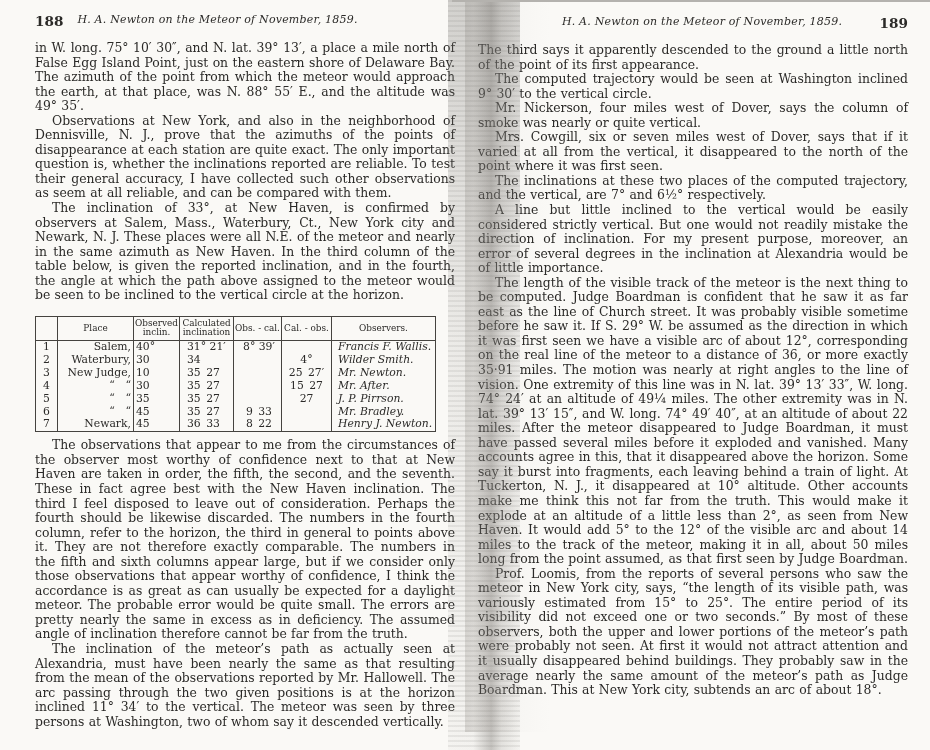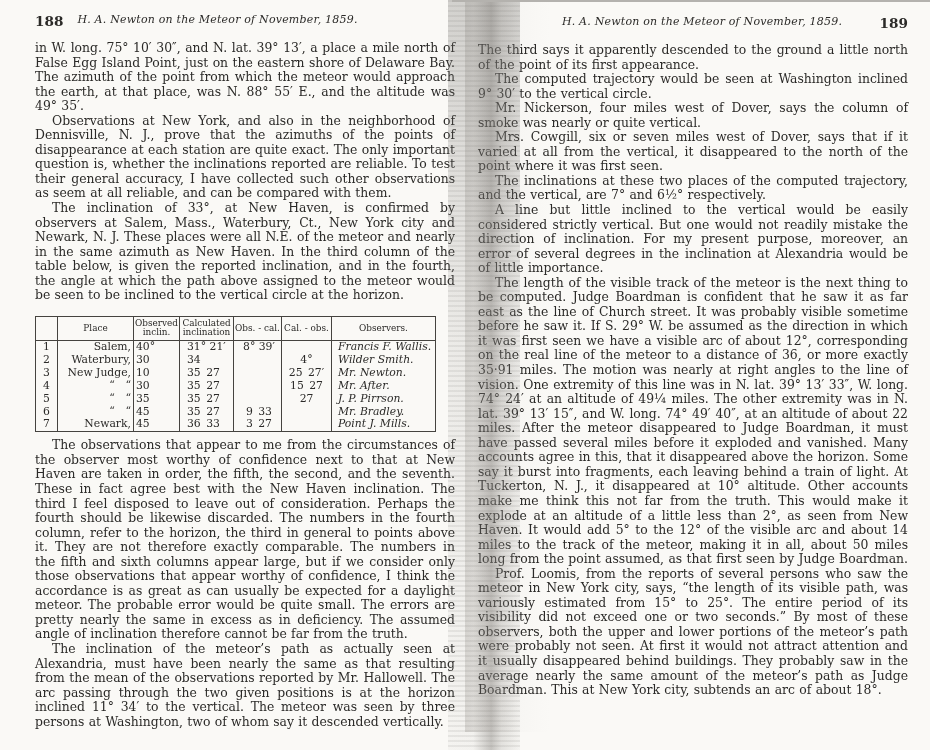--- a/index.html
+++ b/index.html
@@ -154,23 +154,23 @@
           <td class="c-calin">35 27</td>
           <td class="c-oc">9 33</td>
           <td class="c-co"></td>
           <td class="c-obsr">Mr. Bradley.</td>
         </tr>
         <tr>
           <td class="c-num">7</td>
           <td class="c-place">Newark,</td>
           <td class="c-obsin">45</td>
           <td class="c-calin">36 33</td>
-          <td class="c-oc">3 27</td>
+          <td class="c-oc">8 22</td>
           <td class="c-co"></td>
-          <td class="c-obsr">Point J. Mills.</td>
+          <td class="c-obsr">Henry J. Newton.</td>
         </tr>
       </tbody>
     </table>
 
     <p class="body-par">The observations that appear to me from the circumstances of the observer most worthy of confidence next to that at New Haven are taken in order, the fifth, the second, and the seventh. These in fact agree best with the New Haven inclination.  The third I feel disposed to leave out of consideration.  Perhaps the fourth should be likewise discarded.  The numbers in the fourth column, refer to the horizon, the third in general to points above it.  They are not therefore exactly comparable.  The numbers in the fifth and sixth columns appear large, but if we consider only those observations that appear worthy of confidence, I think the accordance is as great as can usually be expected for a daylight meteor.  The probable error would be quite small.  The errors are pretty nearly the same in excess as in deficiency.  The assumed angle of inclination therefore cannot be far from the truth.</p>
     <p class="body-par">The inclination of the meteor’s path as actually seen at Alexandria, must have been nearly the same as that resulting from the mean of the observations reported by Mr. Hallowell.  The arc passing through the two given positions is at the horizon inclined 11° 34′ to the vertical.  The meteor was seen by three persons at Washington, two of whom say it descended vertically.</p>
   </section>
 
   <section class="page page-right">
     <header class="pagehead">

